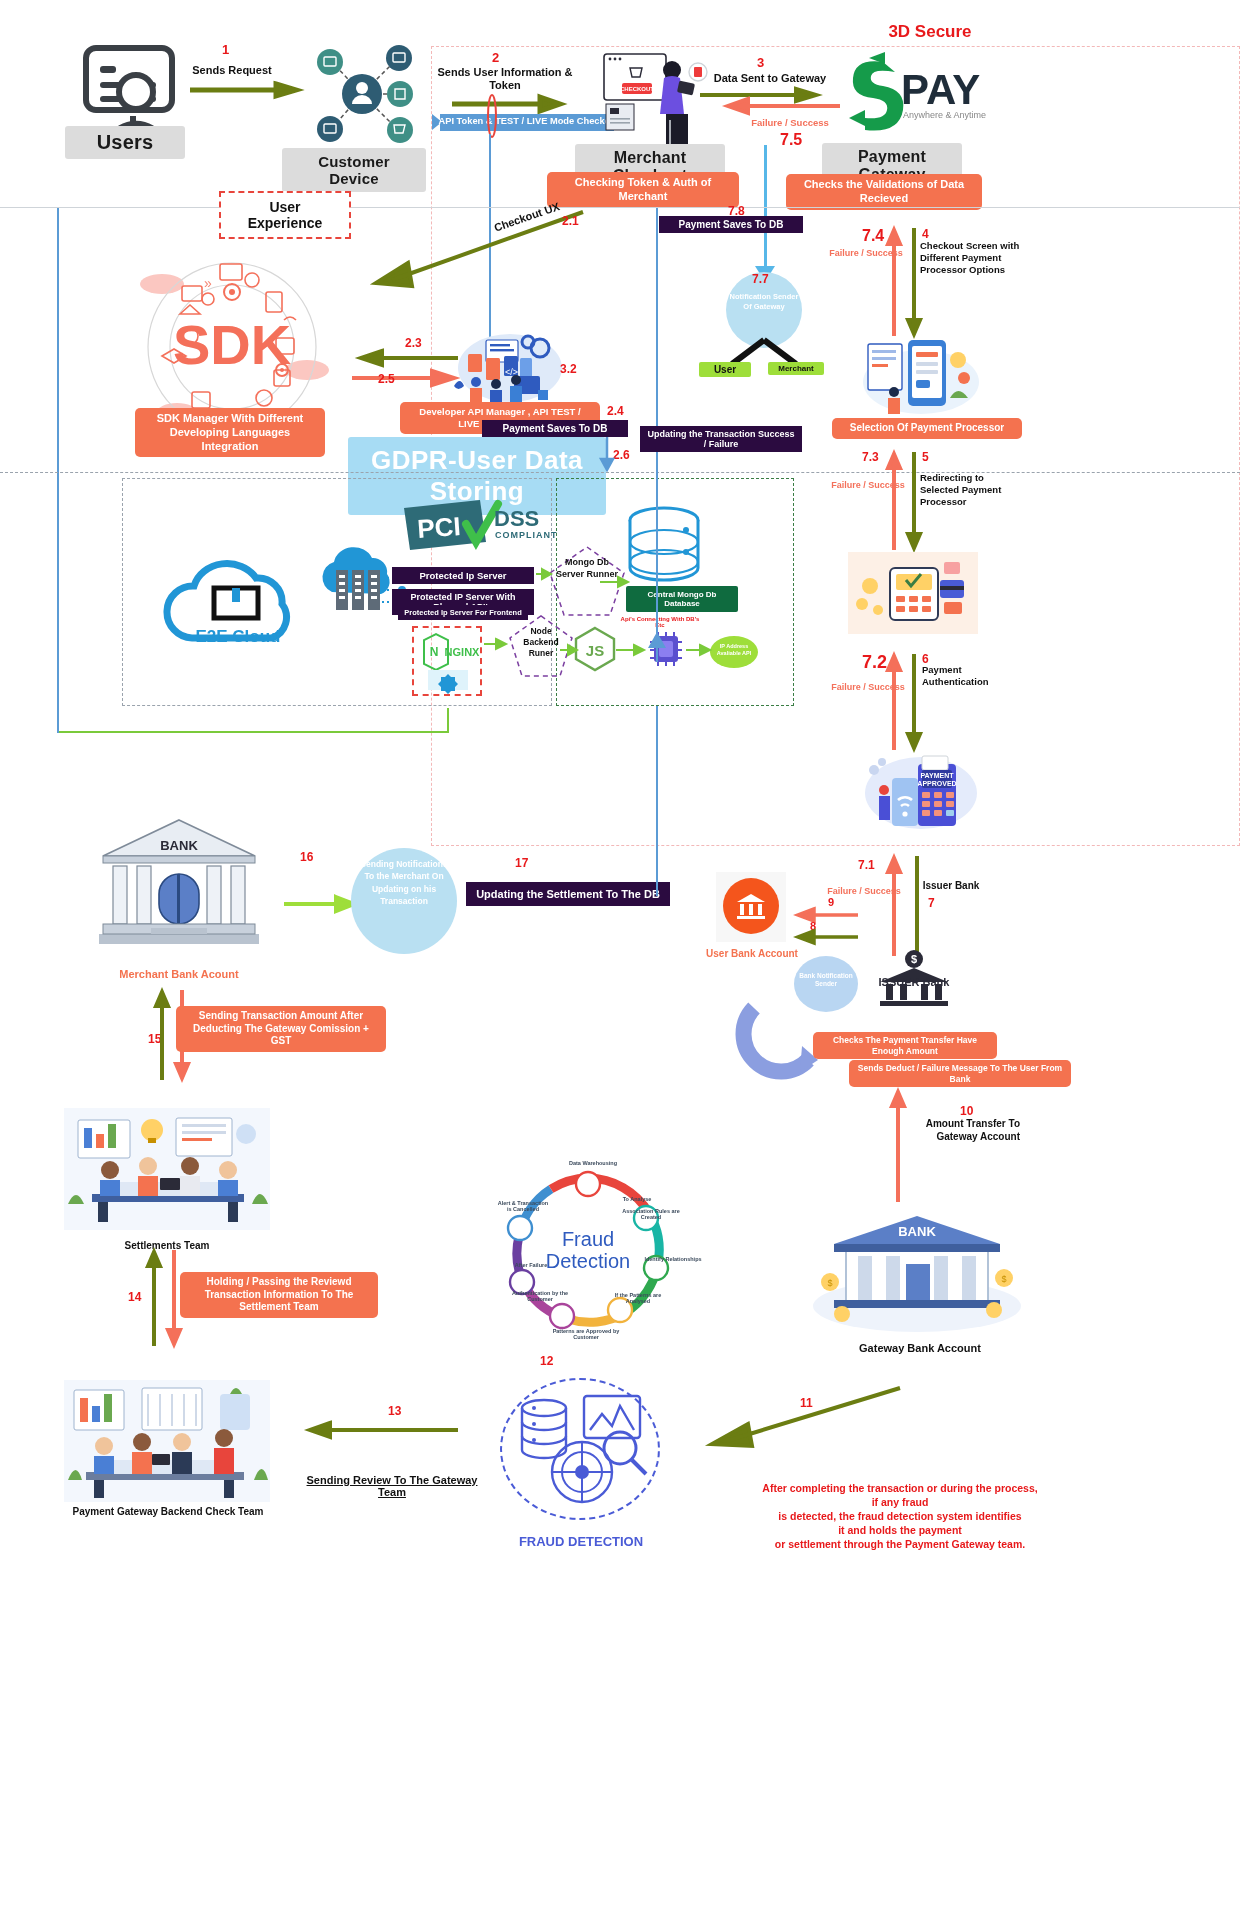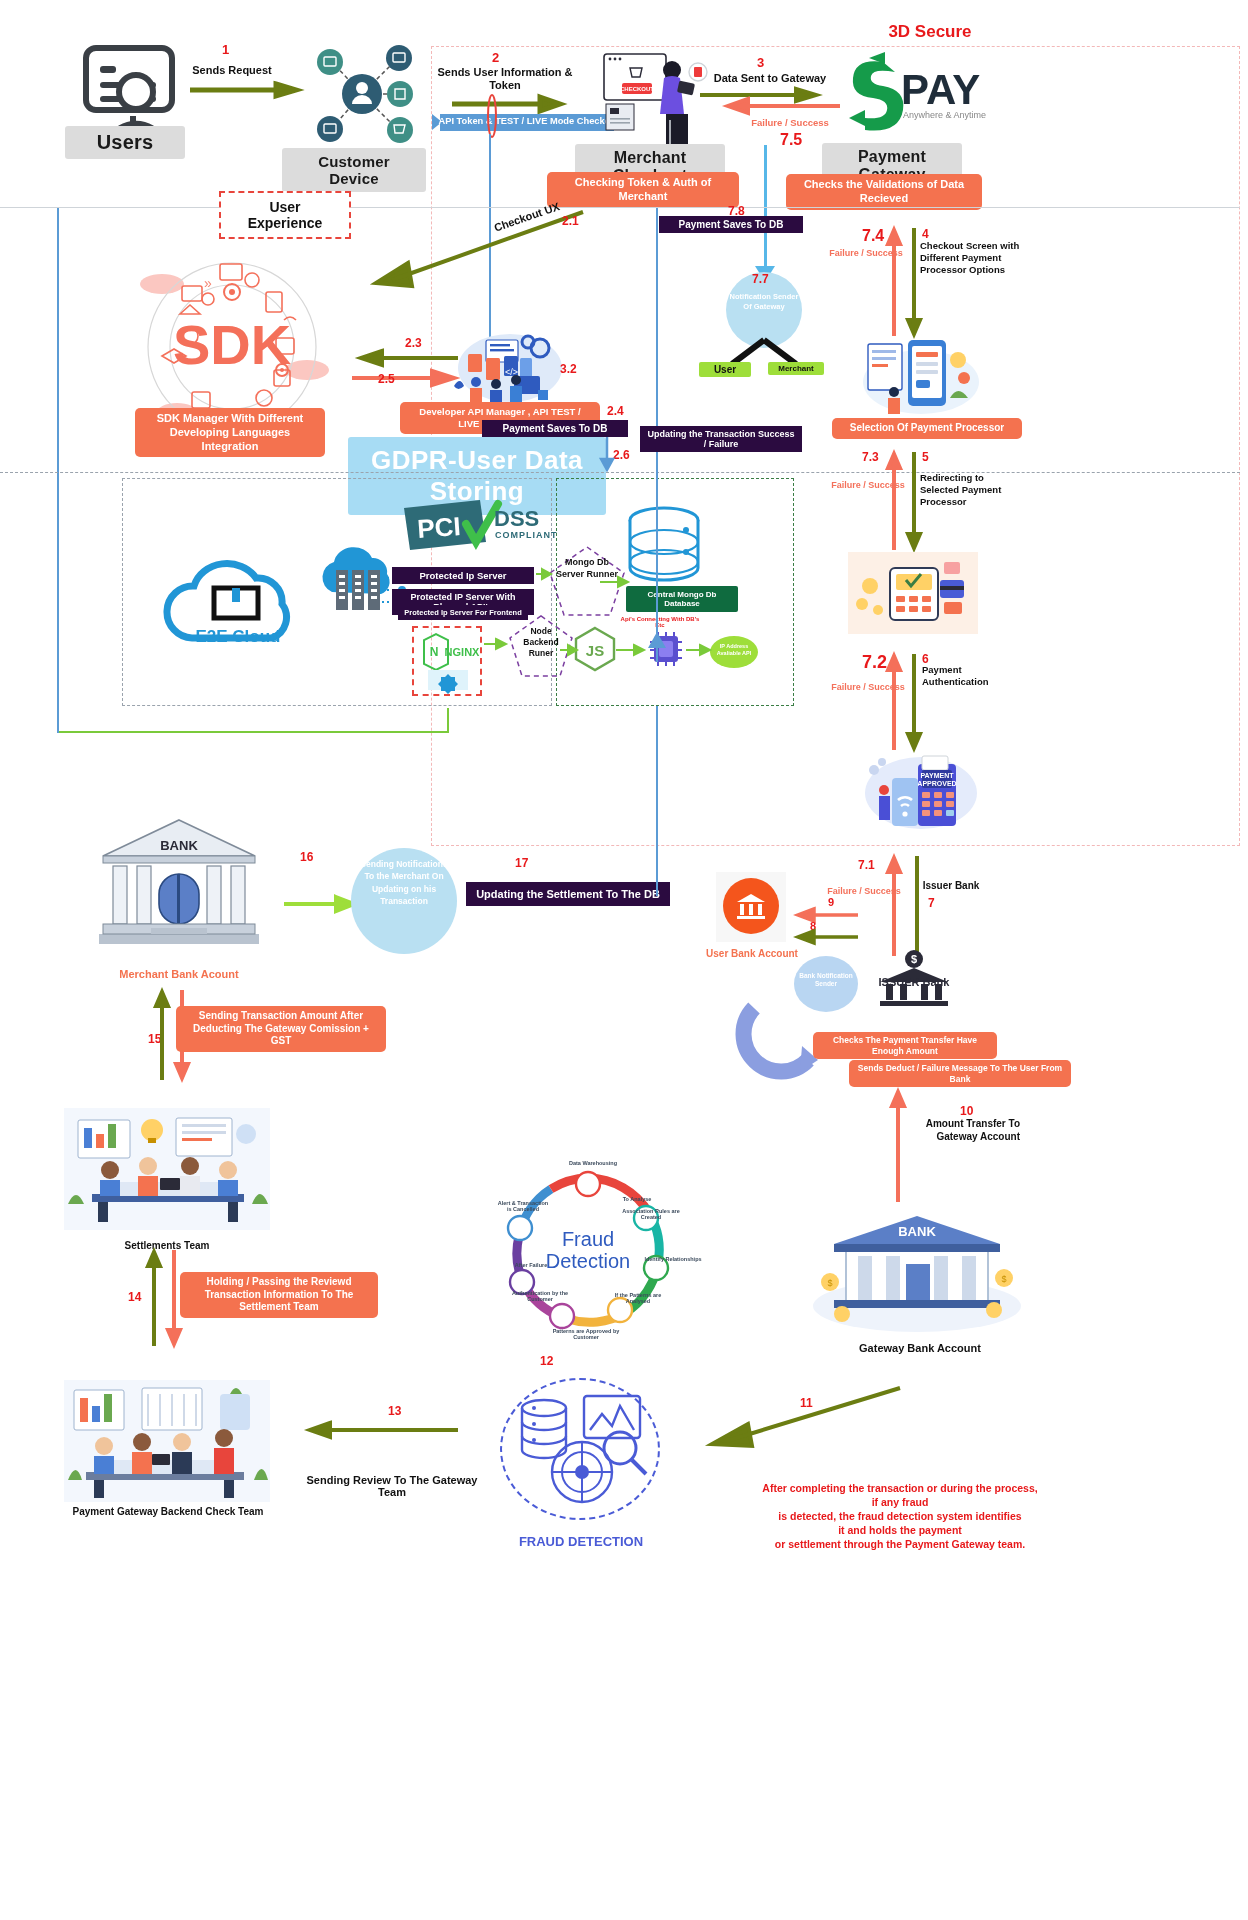--- a/index.html
+++ b/index.html
@@ -848,21 +848,21 @@
   </svg>
 </div>
 <div class="abs cap" style="left:62px; top:1506px; width:212px; font-size:10px;">Payment Gateway Backend Check Team</div>
 
 <div class="abs num-red-sm" style="left:388px; top:1404px; width:26px; font-size:12px;">13</div>
 <div class="abs" style="left:308px; top:1422px;">
   <svg width="150" height="16">
       <path d="M150 8 h-128 M22 1 l-20 7 20 7 z" stroke="#6b7d12" stroke-width="4" fill="#6b7d12"></path>
     </svg>
 </div>
-<div class="abs cap" style="left:292px; top:1474px; width:200px; font-size:11px;">Sending Review To The Gateway Team</div>
+<div class="abs cap" style="left:292px; top:1474px; width:200px; font-size:11px;text-decoration:underline;">Sending Review To The Gateway Team</div>
 
 <div class="abs" style="left:488px; top:1160px;">
   <svg width="200" height="180" viewBox="0 0 200 180">
     <g fill="none" stroke-width="9" stroke-linecap="butt">
       <path d="M100 18 A72 72 0 0 1 161 53" stroke="#e8453c"></path>
       <path d="M161 53 A72 72 0 0 1 170 103" stroke="#19b5a5"></path>
       <path d="M170 103 A72 72 0 0 1 137 153" stroke="#2fa84f"></path>
       <path d="M137 153 A72 72 0 0 1 80 159" stroke="#f2b33d"></path>
       <path d="M80 159 A72 72 0 0 1 38 128" stroke="#a9449b"></path>
       <path d="M38 128 A72 72 0 0 1 31 76" stroke="#6a3fa0"></path>

